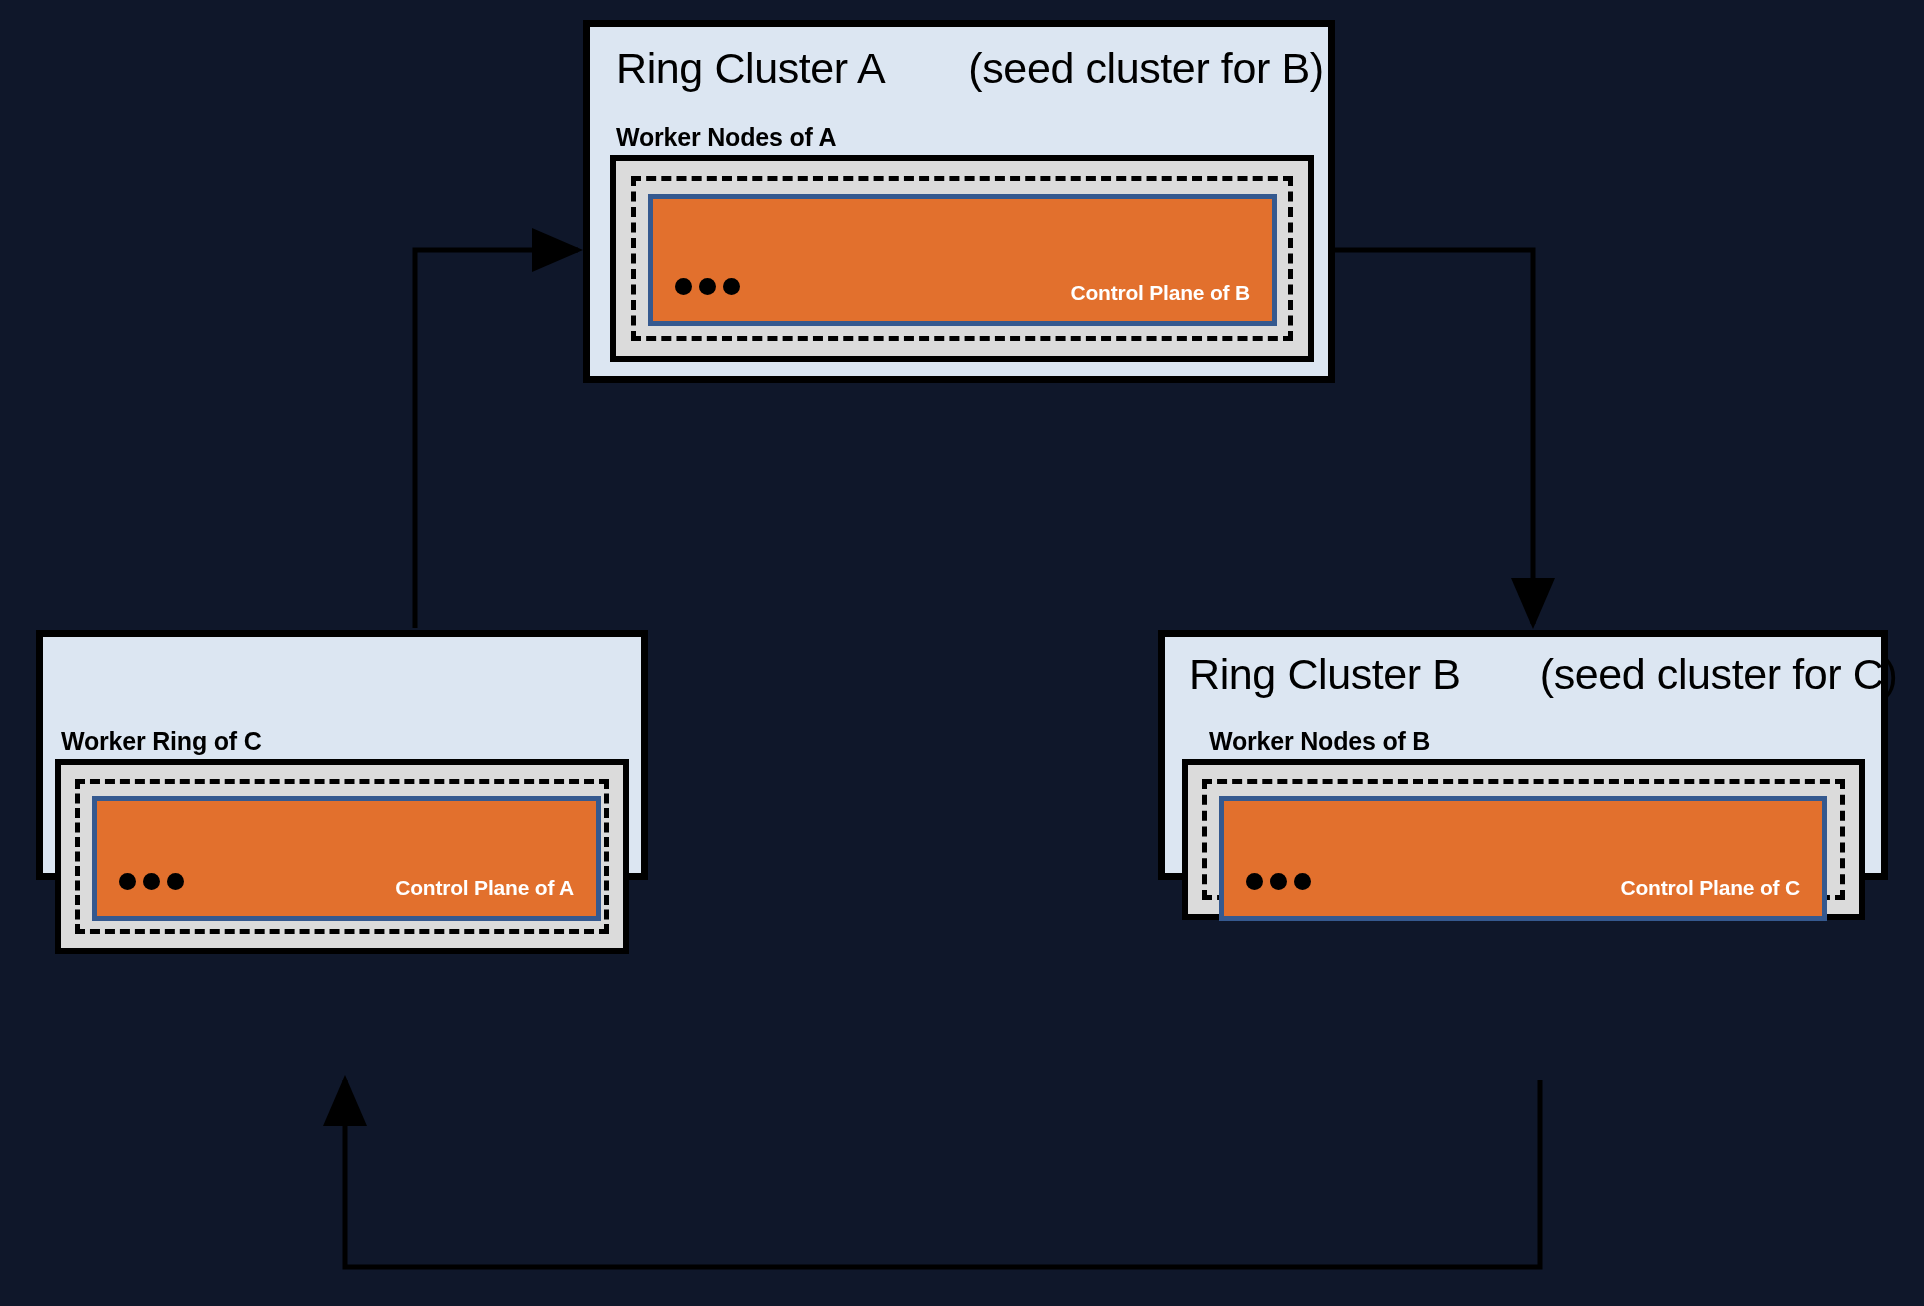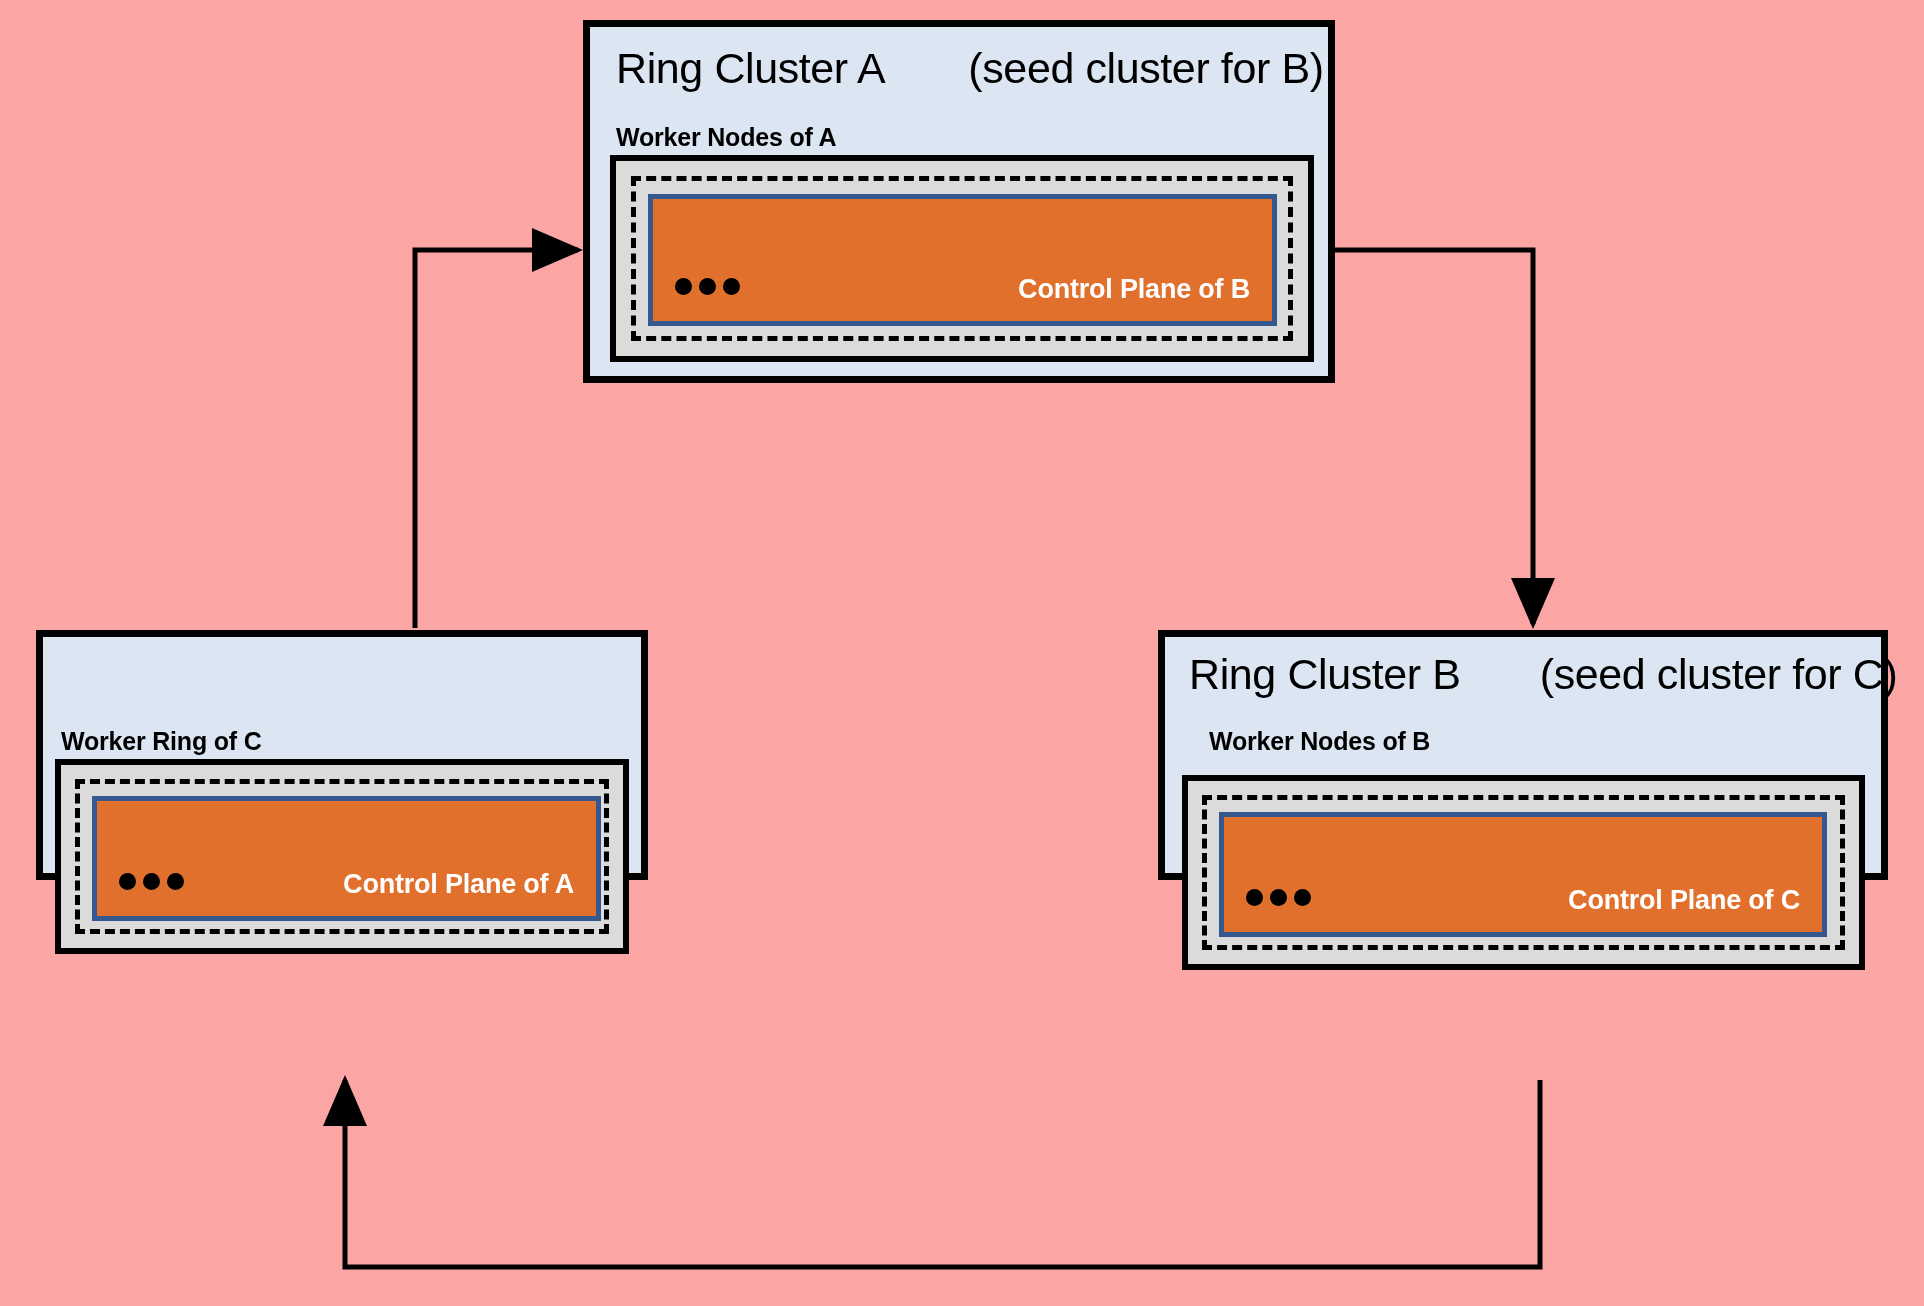--- a/index.html
+++ b/index.html
@@ -8,21 +8,21 @@
     padding: 0;
     background: #ffffff;
   }
   body {
     font-family: "Liberation Sans", sans-serif;
   }
   #stage {
     position: relative;
     width: 1924px;
     height: 1306px;
-    background: #fca5a5;
+    background: #0f172a;
     overflow: hidden;
   }
 
   
   #arrow-layer {
     position: absolute;
     left: 0;
     top: 0;
     width: 1924px;
     height: 1306px;
@@ -104,21 +104,21 @@
     background: #000000;
     display: block;
   }
   .cp-label {
     position: absolute;
     right: 22px;
     bottom: 18px;
     color: #ffffff;
     font-family: "Liberation Sans", sans-serif;
     font-weight: bold;
-    font-size: 27px;
+    font-size: 21px;
     line-height: 1;
     white-space: nowrap;
     letter-spacing: -0.2px;
   }
 </style>
 </head>
 <body>
 
 <div id="stage">
 
@@ -184,21 +184,21 @@
   <div class="cluster" style="left:1158px; top:630px; width:730px; height:250px;">
 
     <div class="cluster-title" style="left:24px; top:16px;">
       <span class="title-main">Ring Cluster B</span>
       <span style="display:inline-block; width:56px;"></span>
       <span class="title-sub">(seed cluster for C)</span>
     </div>
 
     <div class="worker-label" style="left:24px; top:92px;margin-left:20px;">Worker Nodes of B</div>
 
-    <div class="worker-outer" style="left:17px; top:122px; width:683px; height:195px;margin-top:16px;">
+    <div class="worker-outer" style="left:17px; top:122px; width:683px; height:161px;">
 
       <div class="worker-dashed" style="left:14px; top:14px; right:14px; bottom:14px;"></div>
 
       <div class="control-plane" style="left:31px; top:31px; width:608px; height:125px;">
         <div class="cp-dots">
           <span class="dot"></span>
           <span class="dot"></span>
           <span class="dot"></span>
         </div>
         <div class="cp-label">Control Plane of C</div>

